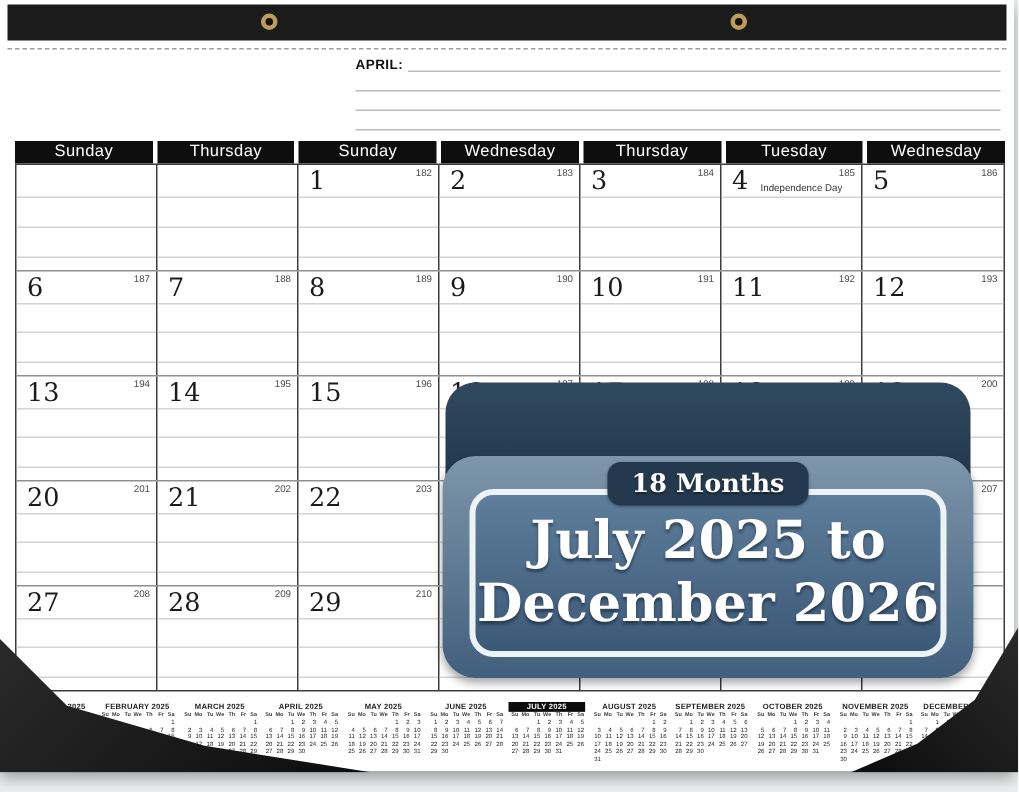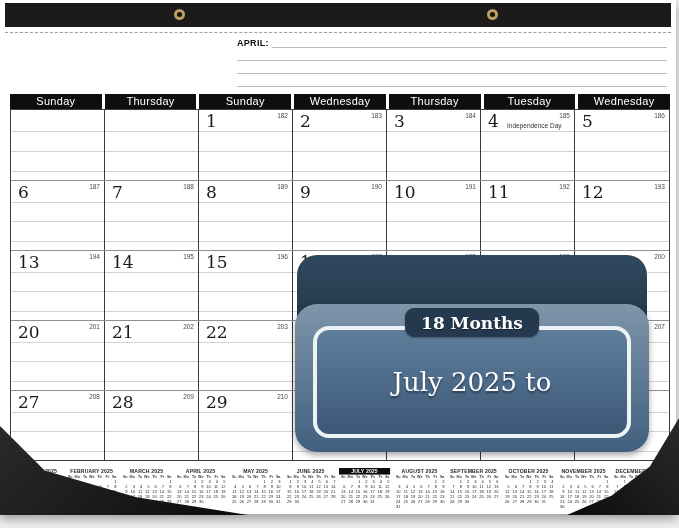--- a/index.html
+++ b/index.html
@@ -57,21 +57,21 @@
   
   .navy-tab{position:absolute;left:297px;top:255px;width:350px;height:84px;border-radius:20px;
             background:linear-gradient(180deg,#31495f,#1e3347);z-index:4;}
   .body-panel{position:absolute;left:295px;top:304px;width:354px;height:148px;border-radius:22px;
               background:linear-gradient(180deg,#7e95aa,#41607e);
               box-shadow:0 3px 6px rgba(0,0,0,.35);z-index:5;}
   .inner-panel{position:absolute;left:313px;top:326px;width:318px;height:112px;border-radius:16px;
                border:4px solid #edf2f5;background:linear-gradient(180deg,#5e7e9c,#3c5877);
                box-sizing:border-box;display:flex;flex-direction:column;align-items:center;
                justify-content:center;z-index:6;}
-  .range-line{font-family:"DejaVu Serif",serif;font-weight:normal;font-size:26px;line-height:42px;
+  .range-line{font-family:"DejaVu Serif",serif;font-weight:bold;font-size:35px;line-height:42px;
               color:#fff;white-space:nowrap;text-shadow:0 2px 2px rgba(10,20,30,.5);}
   .red-badge{position:absolute;left:330px;top:216px;width:282px;height:92px;border-radius:9px;
              background:linear-gradient(160deg,#c25d62 0%,#b04a50 45%,#9c3c43 100%);
              box-shadow:0 3px 5px rgba(0,0,0,.28);display:flex;flex-direction:column;
              align-items:center;justify-content:center;z-index:7;}
   .red-line1{font-family:"DejaVu Serif",serif;font-weight:bold;font-size:36px;line-height:40px;
              color:#f7f4ef;text-shadow:0 2px 2px rgba(80,20,25,.5);}
   .red-line2{font-family:"DejaVu Serif",serif;font-weight:bold;font-size:24px;line-height:28px;
              color:#f7f4ef;text-shadow:0 2px 2px rgba(80,20,25,.5);}
   .months-pill{position:absolute;left:405px;top:308px;width:134px;height:29px;border-radius:9px;
@@ -950,17 +950,18 @@
       </div>
   </div>
 
   <div class="tri tri-left"></div>
   <div class="tri tri-right"></div>
 
   <div class="navy-tab"></div>
   <div class="body-panel"></div>
   <div class="inner-panel">
     <div class="range-line">July 2025 to</div>
+    <div class="range-line">December 2026</div>
   </div>
   <div class="months-pill">
     <span class="pill-text">18 Months</span>
   </div>
 </div>
 
 </body></html>

